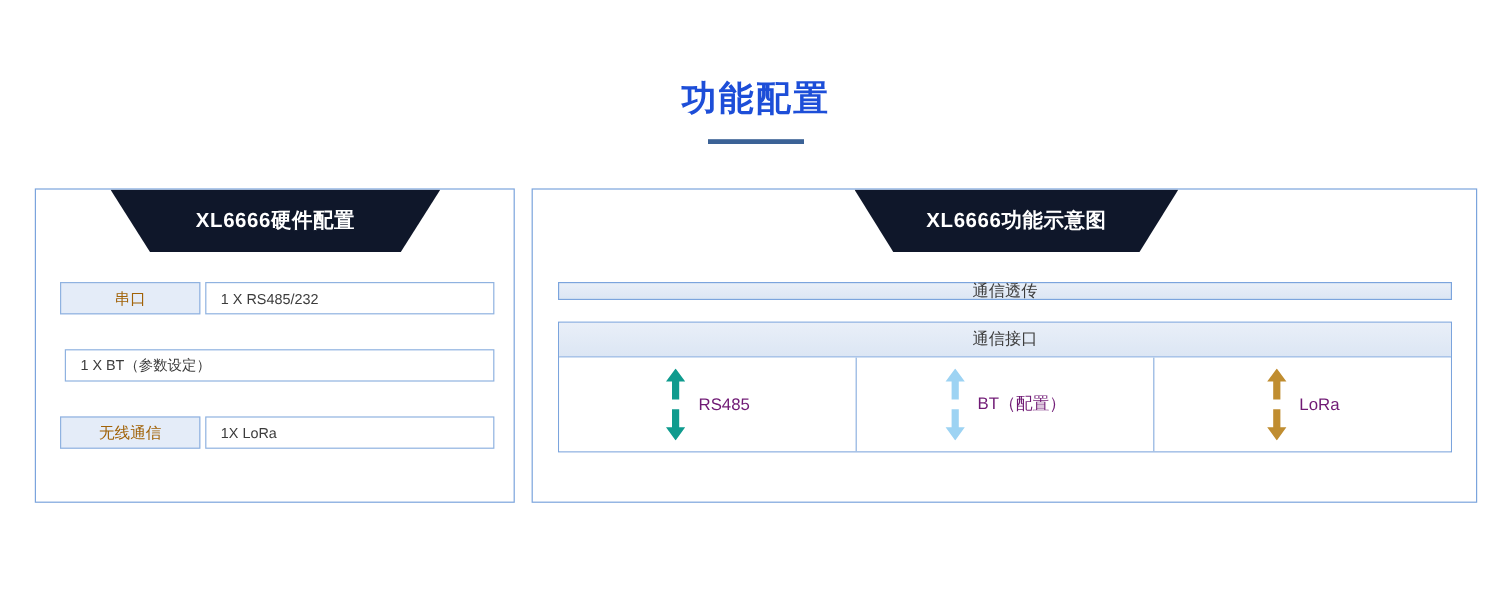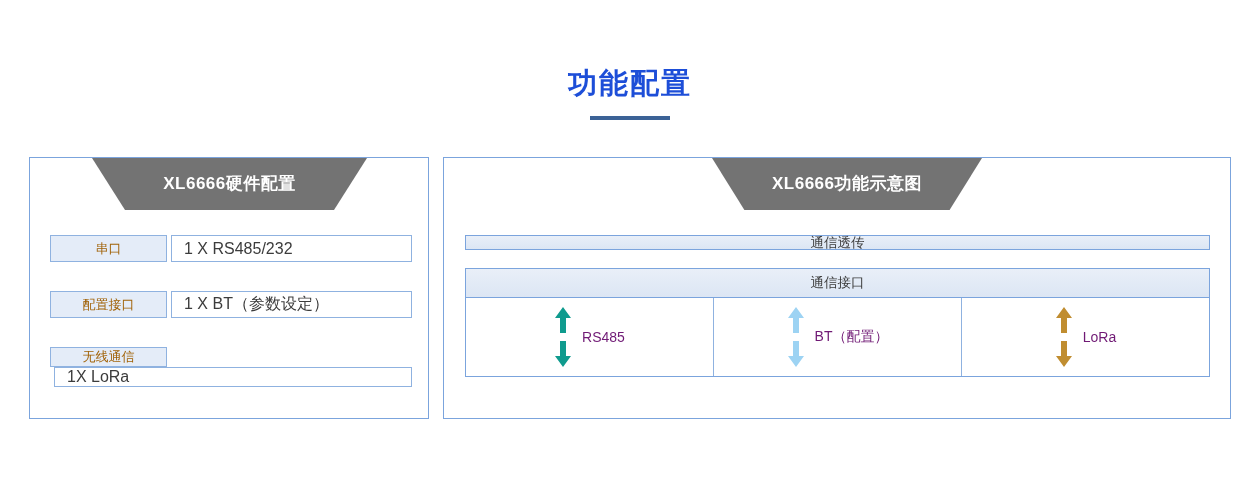--- a/index.html
+++ b/index.html
@@ -55,21 +55,21 @@
     left: 443px;
     top: 157px;
     width: 788px;
     height: 262px;
   }
 
   
   .banner {
     position: absolute;
     top: 0;
-    background: #737373;
+    background: #0f172a;
     color: #ffffff;
     font-size: 17px;
     font-weight: 700;
     letter-spacing: 0.5px;
     display: flex;
     align-items: flex-start;
     justify-content: center;
     box-sizing: border-box;
     padding-top: 14px;
     -webkit-clip-path: polygon(0% 0%, 100% 0%, 88% 100%, 12% 100%);
@@ -92,42 +92,42 @@
     left: 20px;
     top: 77px;
     width: 362px;
   }
   .spec-row {
     display: flex;
     align-items: stretch;
     margin-bottom: 29px;
     height: 27px;
   }
-  .spec-row:last-child { margin-bottom: 0; flex-direction: column; }
+  .spec-row:last-child { margin-bottom: 0; }
   .spec-label {
     width: 117px;
     background: #e4ecf8;
     border: 1px solid #8fb2e0;
     box-sizing: border-box;
     display: flex;
     align-items: center;
     justify-content: center;
     font-size: 13px;
     color: #a16207;
   }
   .spec-value {
     flex: 1;
     margin-left: 4px;
     background: #ffffff;
     border: 1px solid #8fb2e0;
     box-sizing: border-box;
     display: flex;
     align-items: center;
     padding-left: 12px;
-    font-size: 16px;
+    font-size: 12px;
     color: #3c3c3c;
   }
 
   
   .diagram {
     position: absolute;
     left: 21px;
     top: 77px;
     width: 745px;
   }
@@ -194,21 +194,20 @@
   </div>
 
   <div class="spec-list">
 
     <div class="spec-row">
       <div class="spec-label">串口</div>
       <div class="spec-value">1 X RS485/232</div>
     </div>
 
     <div class="spec-row">
-      <div class="spec-label">配置接口</div>
       <div class="spec-value">1 X BT（参数设定）</div>
     </div>
 
     <div class="spec-row">
       <div class="spec-label">无线通信</div>
       <div class="spec-value">1X LoRa</div>
     </div>
 
   </div>
 </div>

